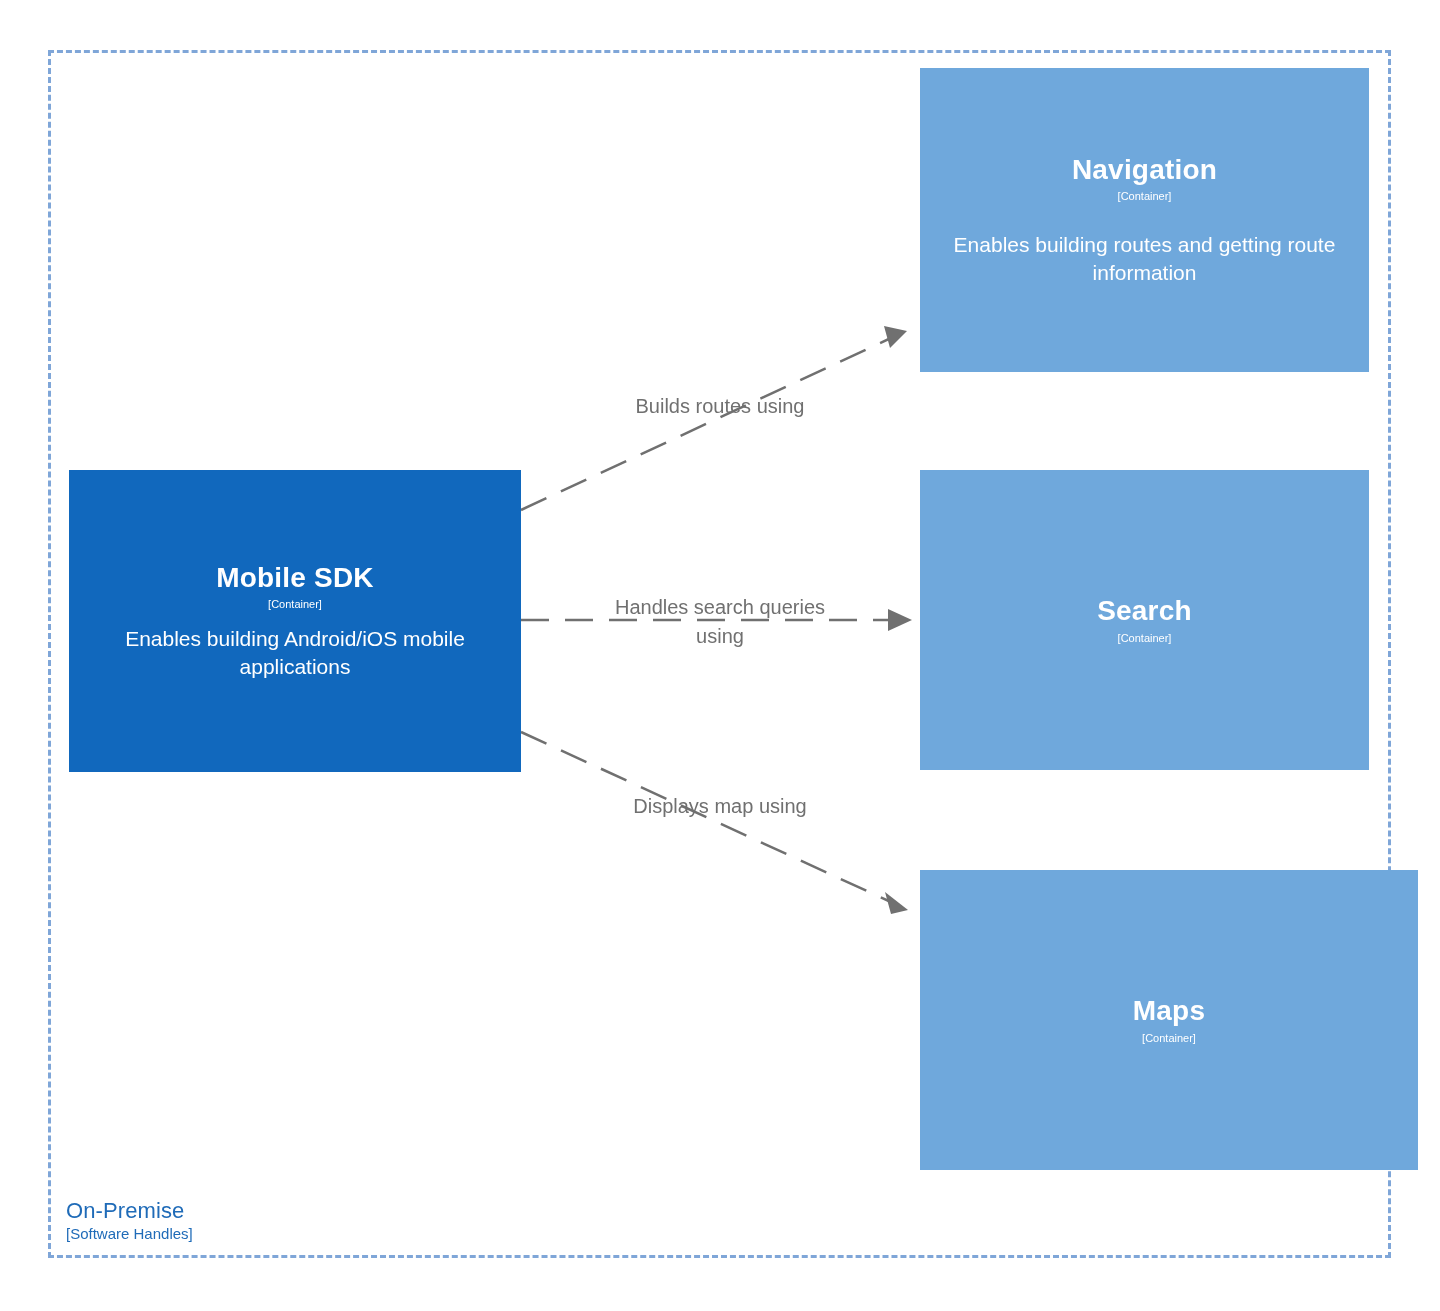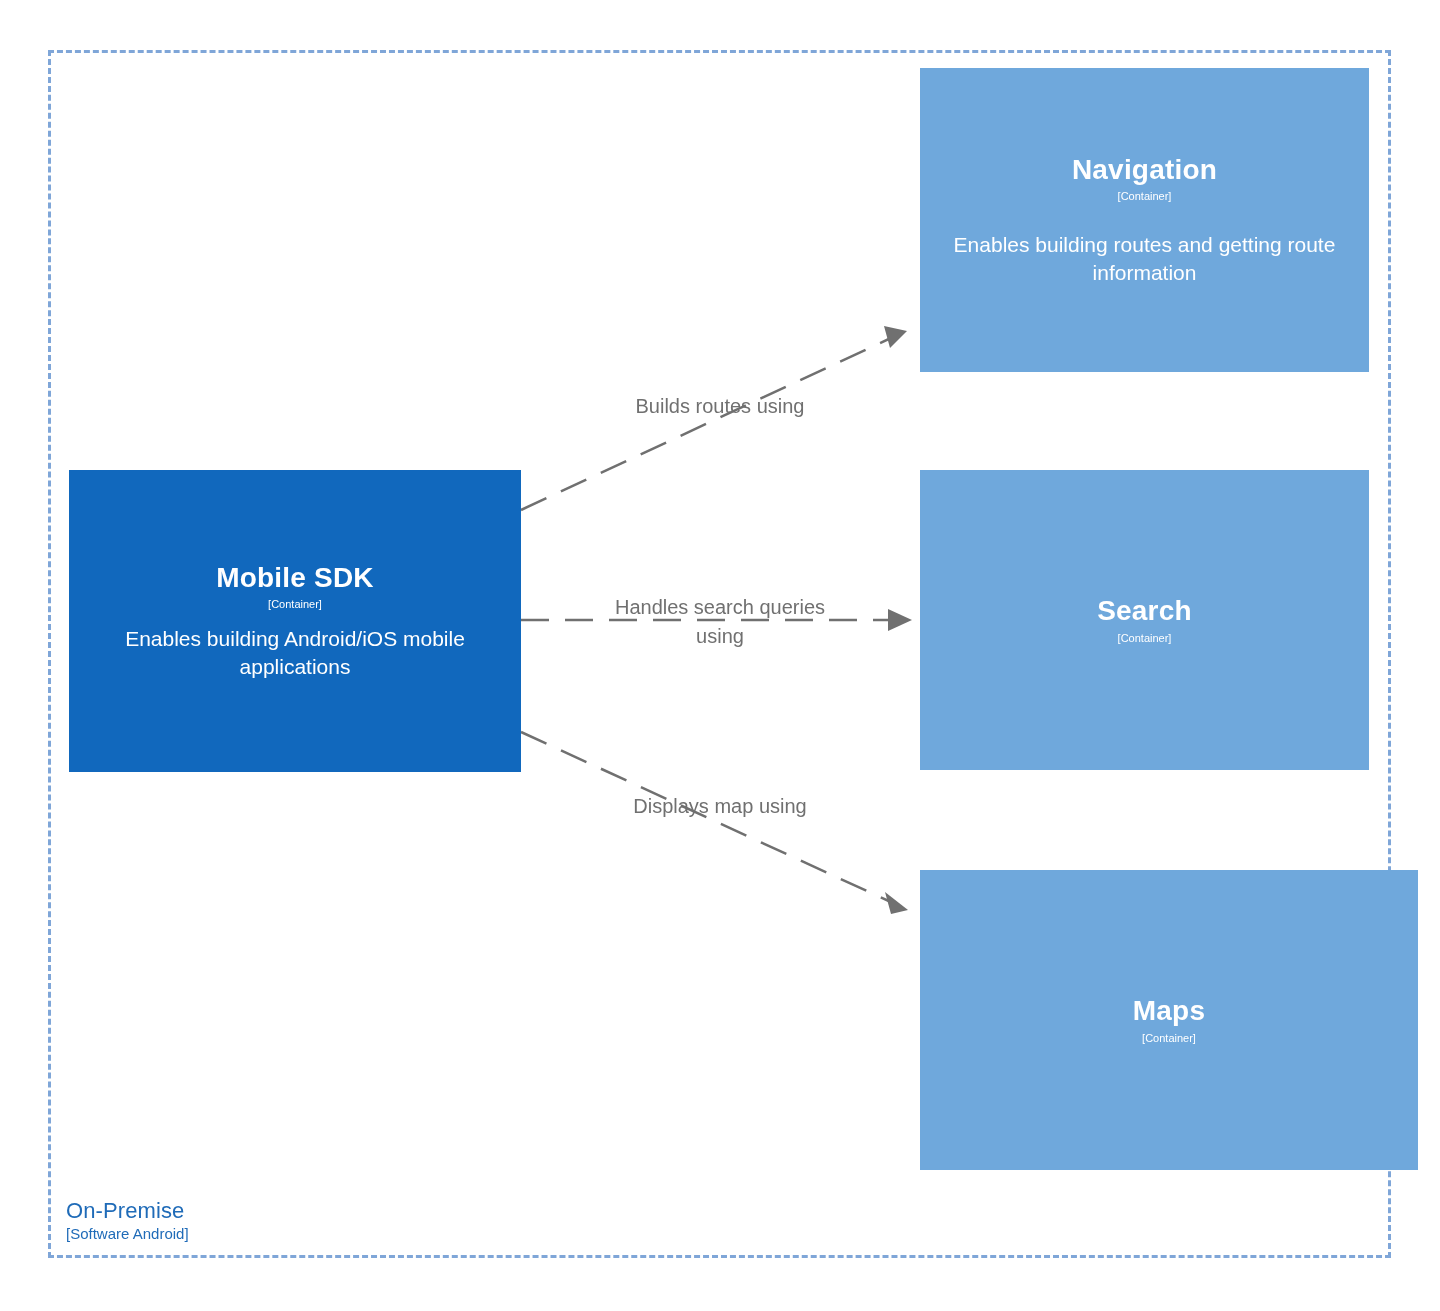--- a/index.html
+++ b/index.html
@@ -116,21 +116,21 @@
 </style>
 </head>
 <body>
 
 <div id="canvas">
 
   <div class="boundary"></div>
 
   <div class="boundary-label">
     <div class="boundary-name">On-Premise</div>
-    <div class="boundary-type">[Software Android]</div>
+    <div class="boundary-type">[Software Handles]</div>
   </div>
 
   <svg id="edges" viewBox="0 0 1440 1311" width="1440" height="1311" xmlns="http://www.w3.org/2000/svg">
 
     <g>
       <line x1="521" y1="510" x2="893" y2="337" stroke="#707070" stroke-width="2.5" stroke-dasharray="28 16" stroke-linecap="butt"></line>
       <polygon points="907,331 884,326 890,348" fill="#707070"></polygon>
     </g>
 
     <g>

